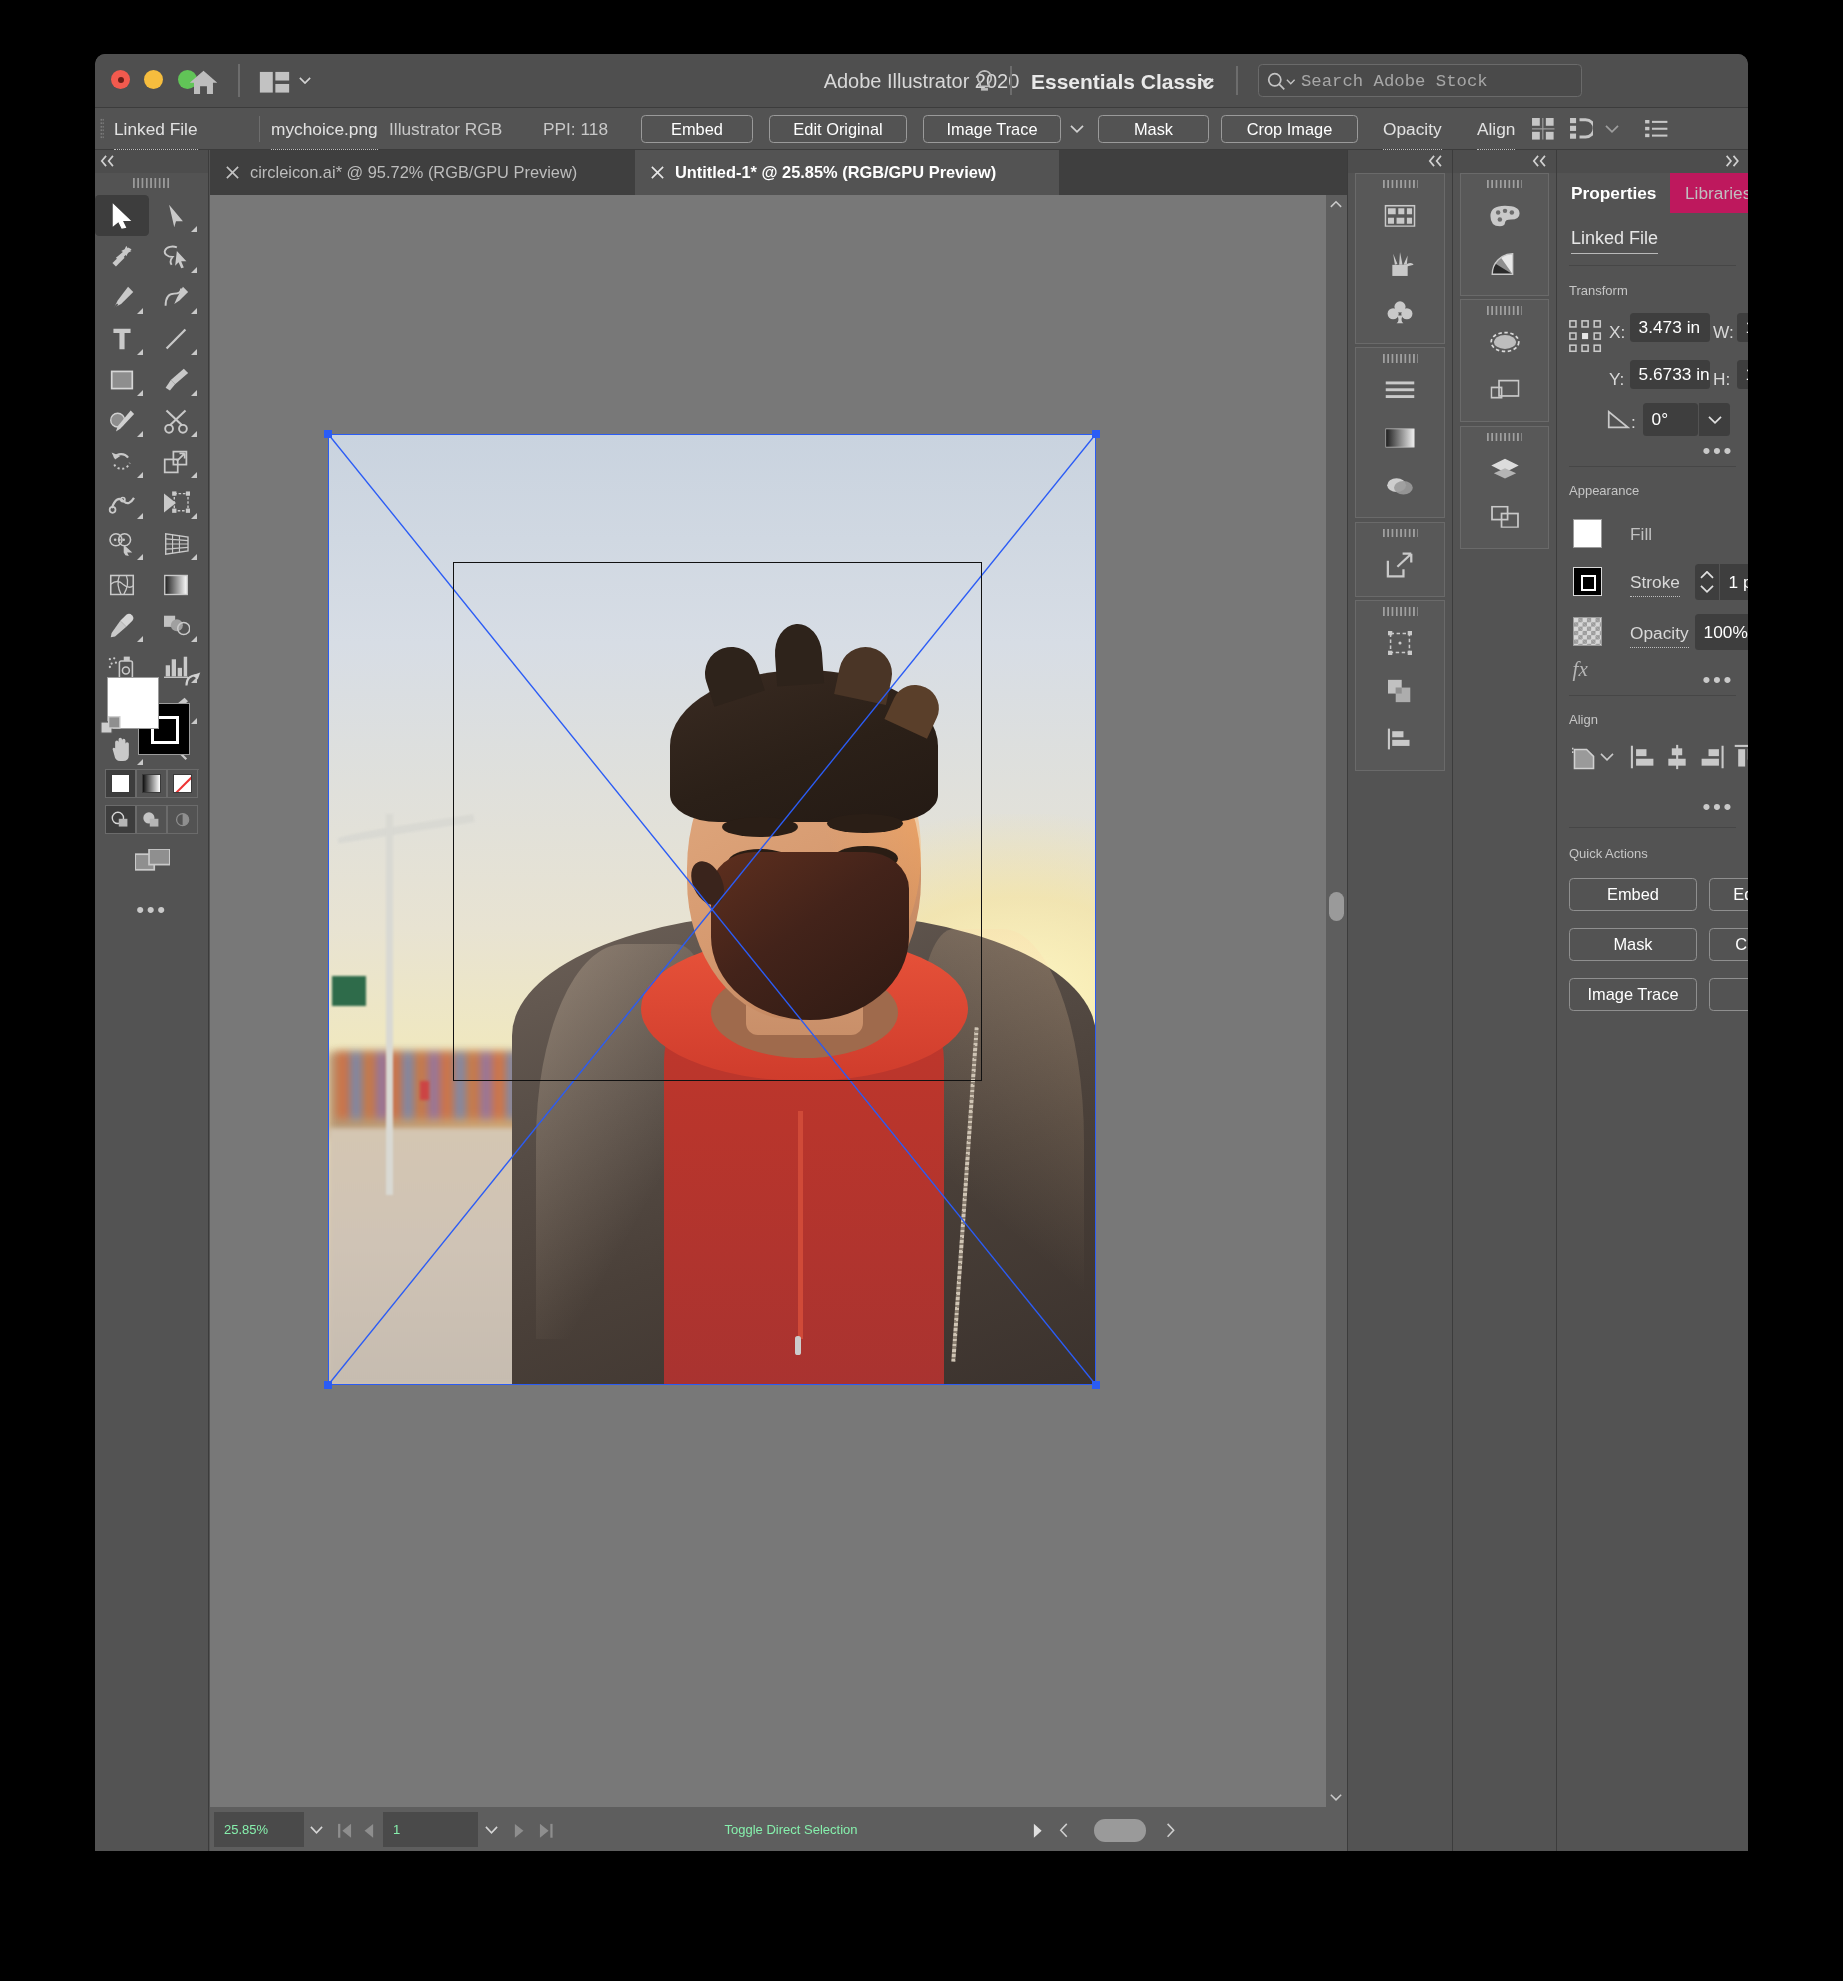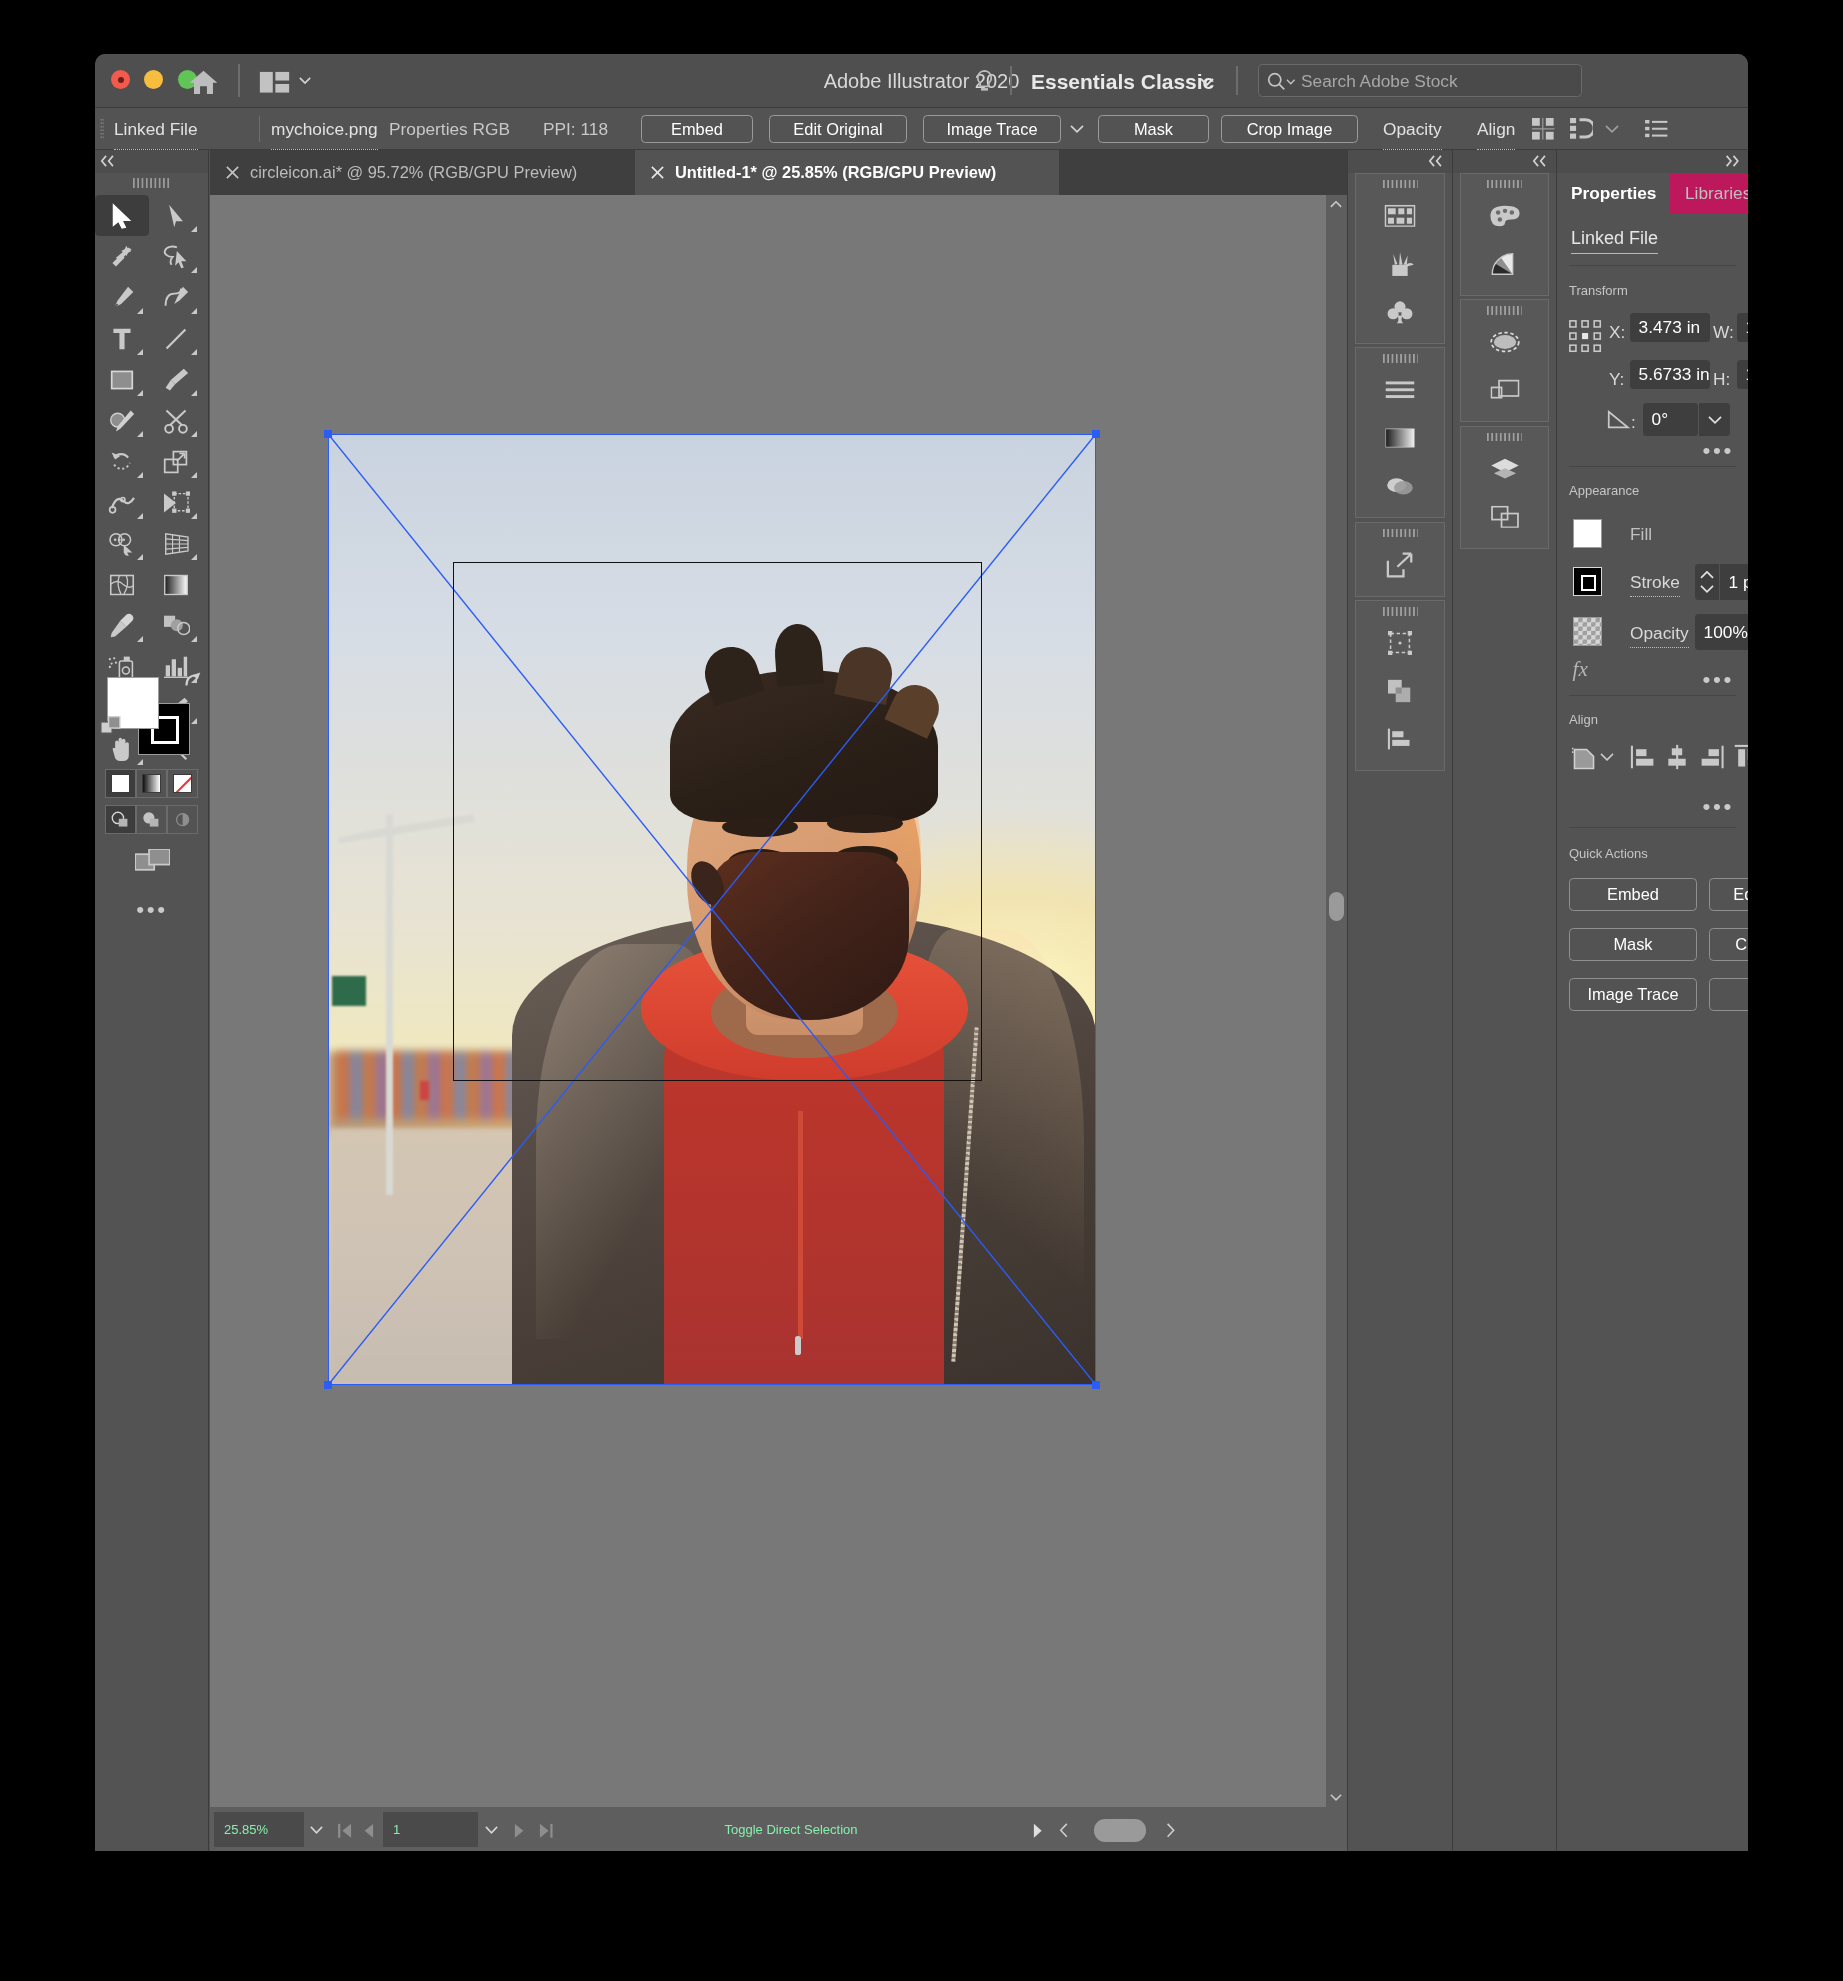--- a/index.html
+++ b/index.html
@@ -46,21 +46,21 @@
   .ws-chev{ position:absolute; left:1105px; top:24px; width:14px;height:8.6px;}
   .ws-sep2{ position:absolute; left:1141px; top:12px; width:1.7px; height:29px; background:#6d6d6d;}
   .stock-search{
     position:absolute; left:1163px; top:10.4px; width:324px; height:33px;
     background:#4a4a4a; border:0.9px solid #6a6a6a; border-radius:4.3px;
   }
   .stock-search .mag{ position:absolute; left:7.8px; top:7px; width:19px;height:19px;}
   .stock-search .mchev{position:absolute;left:27px;top:14px;width:9.5px;height:6px;}
   .stock-search .ph{
     position:absolute; left:42px; top:0; height:33px; line-height:33px;
-    color:#a7a7a7; font-size:17.3px;
+    color:#a7a7a7; font-size:17.3px;font-family:Liberation Mono, monospace;
   }
 
   
   .controlbar{
     position:relative; height:42px; background:#535353;
     border-bottom:0.9px solid #3c3c3c;
   }
   .grip{ position:absolute; left:5.2px; top:9.5px; width:4.3px; height:22.5px;
      background-image:radial-gradient(circle,#8b8b8b 0.9px, transparent 1px);
      background-size:2.6px 3.5px; opacity:.85;}
@@ -288,21 +288,21 @@
       </svg>
       <div class="ph">Search Adobe Stock</div>
     </div>
   </div>
 
   <div class="controlbar">
     <div class="grip"></div>
     <div class="cb-label dotted-u" style="left:19px;">Linked File</div>
     <div class="cb-sep" style="left:164px;"></div>
     <div class="cb-label dotted-u" style="left:176px;">mychoice.png</div>
-    <div class="cb-label" style="left:294px;color:#c8c8c8;">Properties RGB</div>
+    <div class="cb-label" style="left:294px;color:#c8c8c8;">Illustrator RGB</div>
     <div class="cb-label" style="left:448px;color:#c8c8c8;">PPI: 118</div>
     <div class="cb-btn" style="left:546px;width:112px;">Embed</div>
     <div class="cb-btn" style="left:674px;width:138px;">Edit Original</div>
     <div class="cb-btn" style="left:828px;width:138px;">Image Trace</div>
     <svg style="position:absolute;left:975px;top:17.3px;width:14px;height:8.6px;" viewBox="0 0 16 10">
       <path d="M1 1 L8 8 L15 1" stroke="#d2d2d2" stroke-width="2" fill="none"></path>
     </svg>
     <div class="cb-btn" style="left:1003px;width:111px;">Mask</div>
     <div class="cb-btn" style="left:1126px;width:137px;">Crop Image</div>
     <div class="cb-label dotted-u" style="left:1288px;">Opacity</div>

